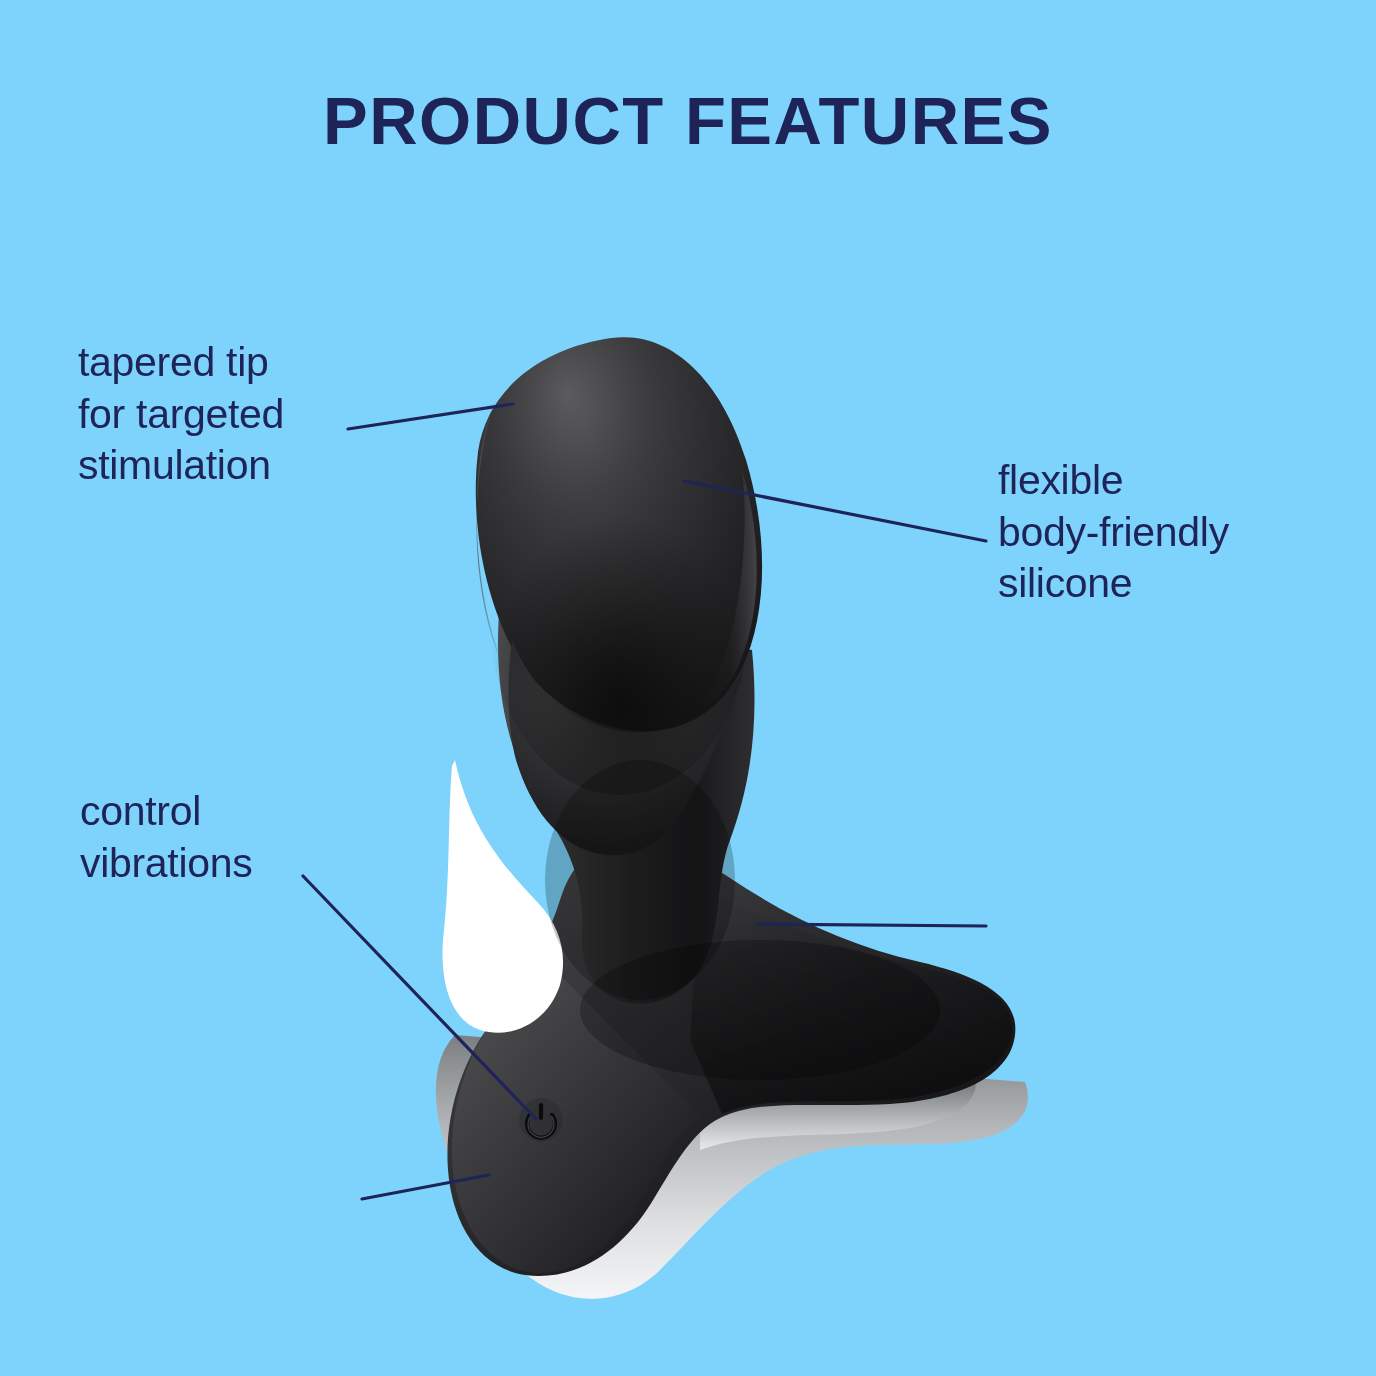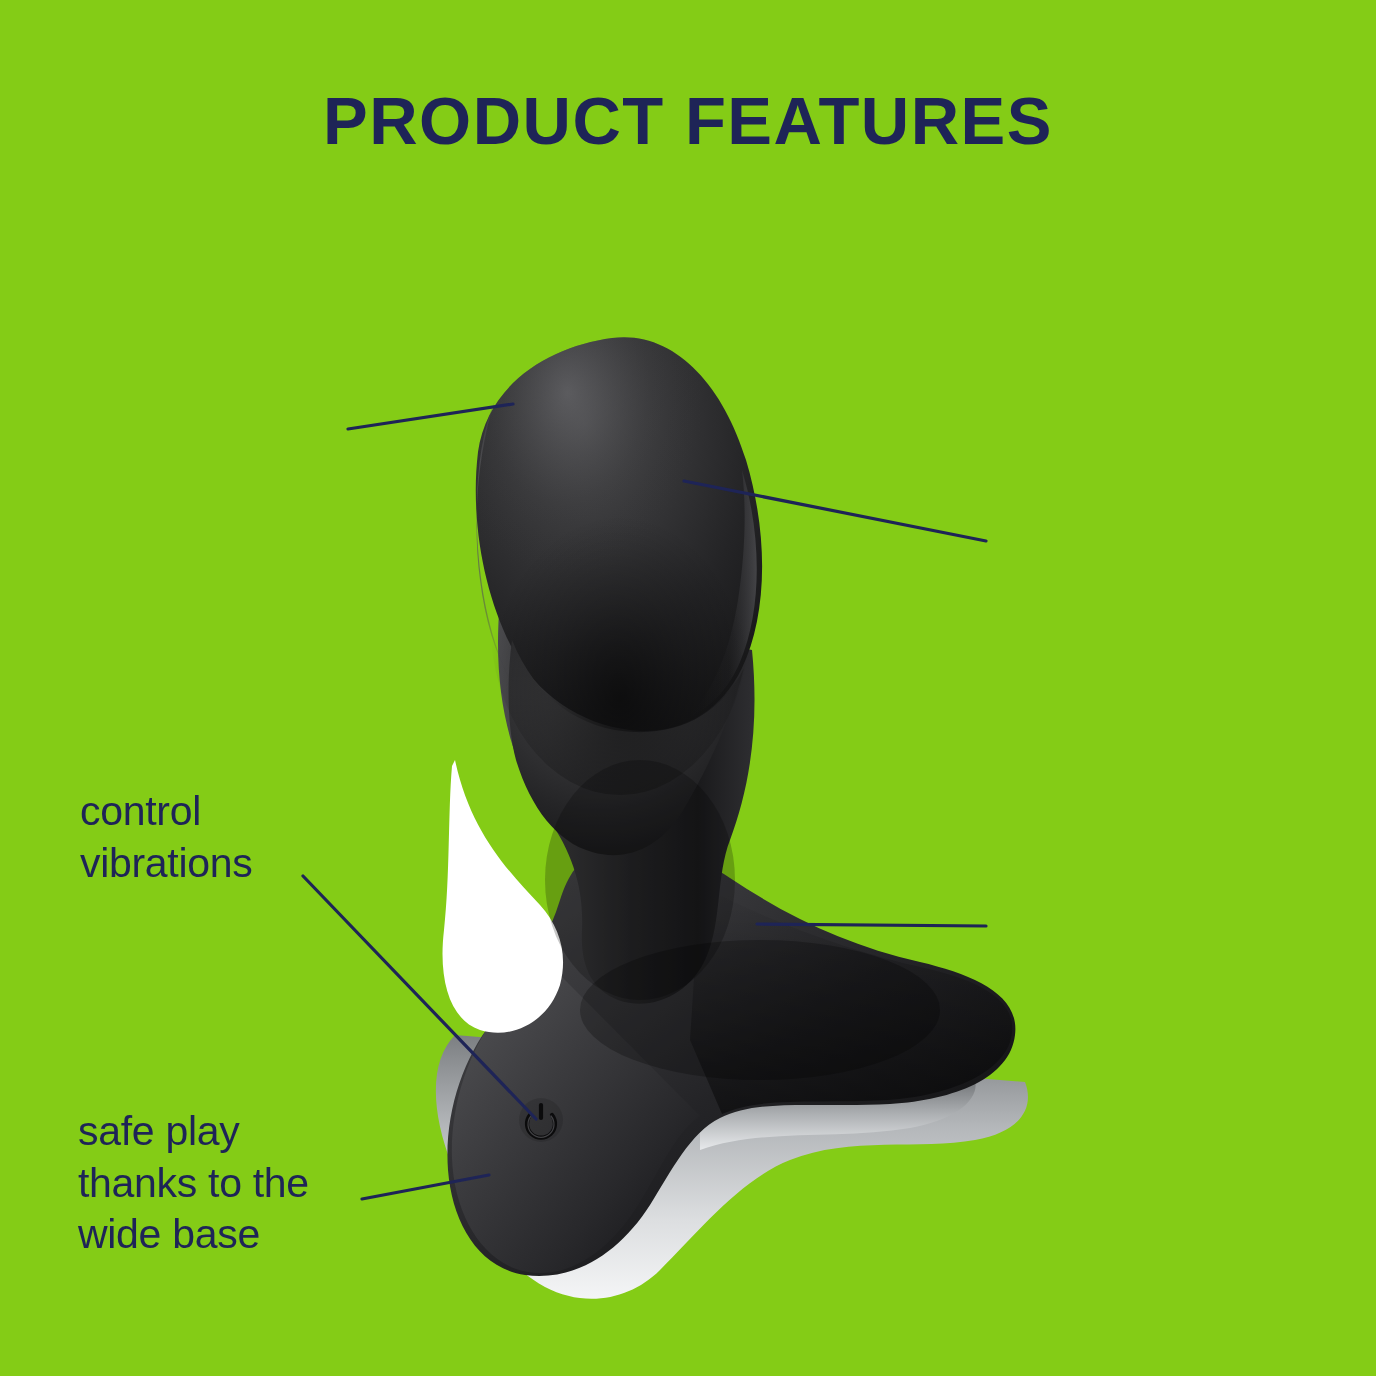--- a/index.html
+++ b/index.html
@@ -4,21 +4,21 @@
 <style>
   html, body {
     margin: 0;
     padding: 0;
     background: #ffffff;
   }
   #page {
     position: relative;
     width: 1376px;
     height: 1376px;
-    background: #84cc16;
+    background: #7dd3fc;
     overflow: hidden;
     font-family: "Liberation Sans", sans-serif;
   }
 
   
   #page-title {
     position: absolute;
     top: 86px;
     left: 0;
     width: 1376px;
@@ -261,23 +261,26 @@
   </svg>
 
   <svg id="leader-lines" viewBox="0 0 1376 1376" xmlns="http://www.w3.org/2000/svg">
     <line class="leader" x1="348" y1="429" x2="513" y2="404"></line>
     <line class="leader" x1="684" y1="481" x2="986" y2="541"></line>
     <line class="leader" x1="303" y1="876" x2="536" y2="1119"></line>
     <line class="leader" x1="757" y1="924" x2="986" y2="926"></line>
     <line class="leader" x1="362" y1="1199" x2="489" y2="1175"></line>
   </svg>
 
-
+  <div class="callout left" id="callout-tapered-tip">tapered tip
+for targeted
+stimulation</div>
+
+  <div class="callout right" id="callout-flexible-silicone">flexible
+body-friendly
+silicone</div>
 
   <div class="callout left" id="callout-control-vibrations">control
 vibrations</div>
 
 
-  <div class="callout left" id="callout-safe-play">safe play
-thanks to the
-wide base</div>
 
 </div>
 
 </body></html>

